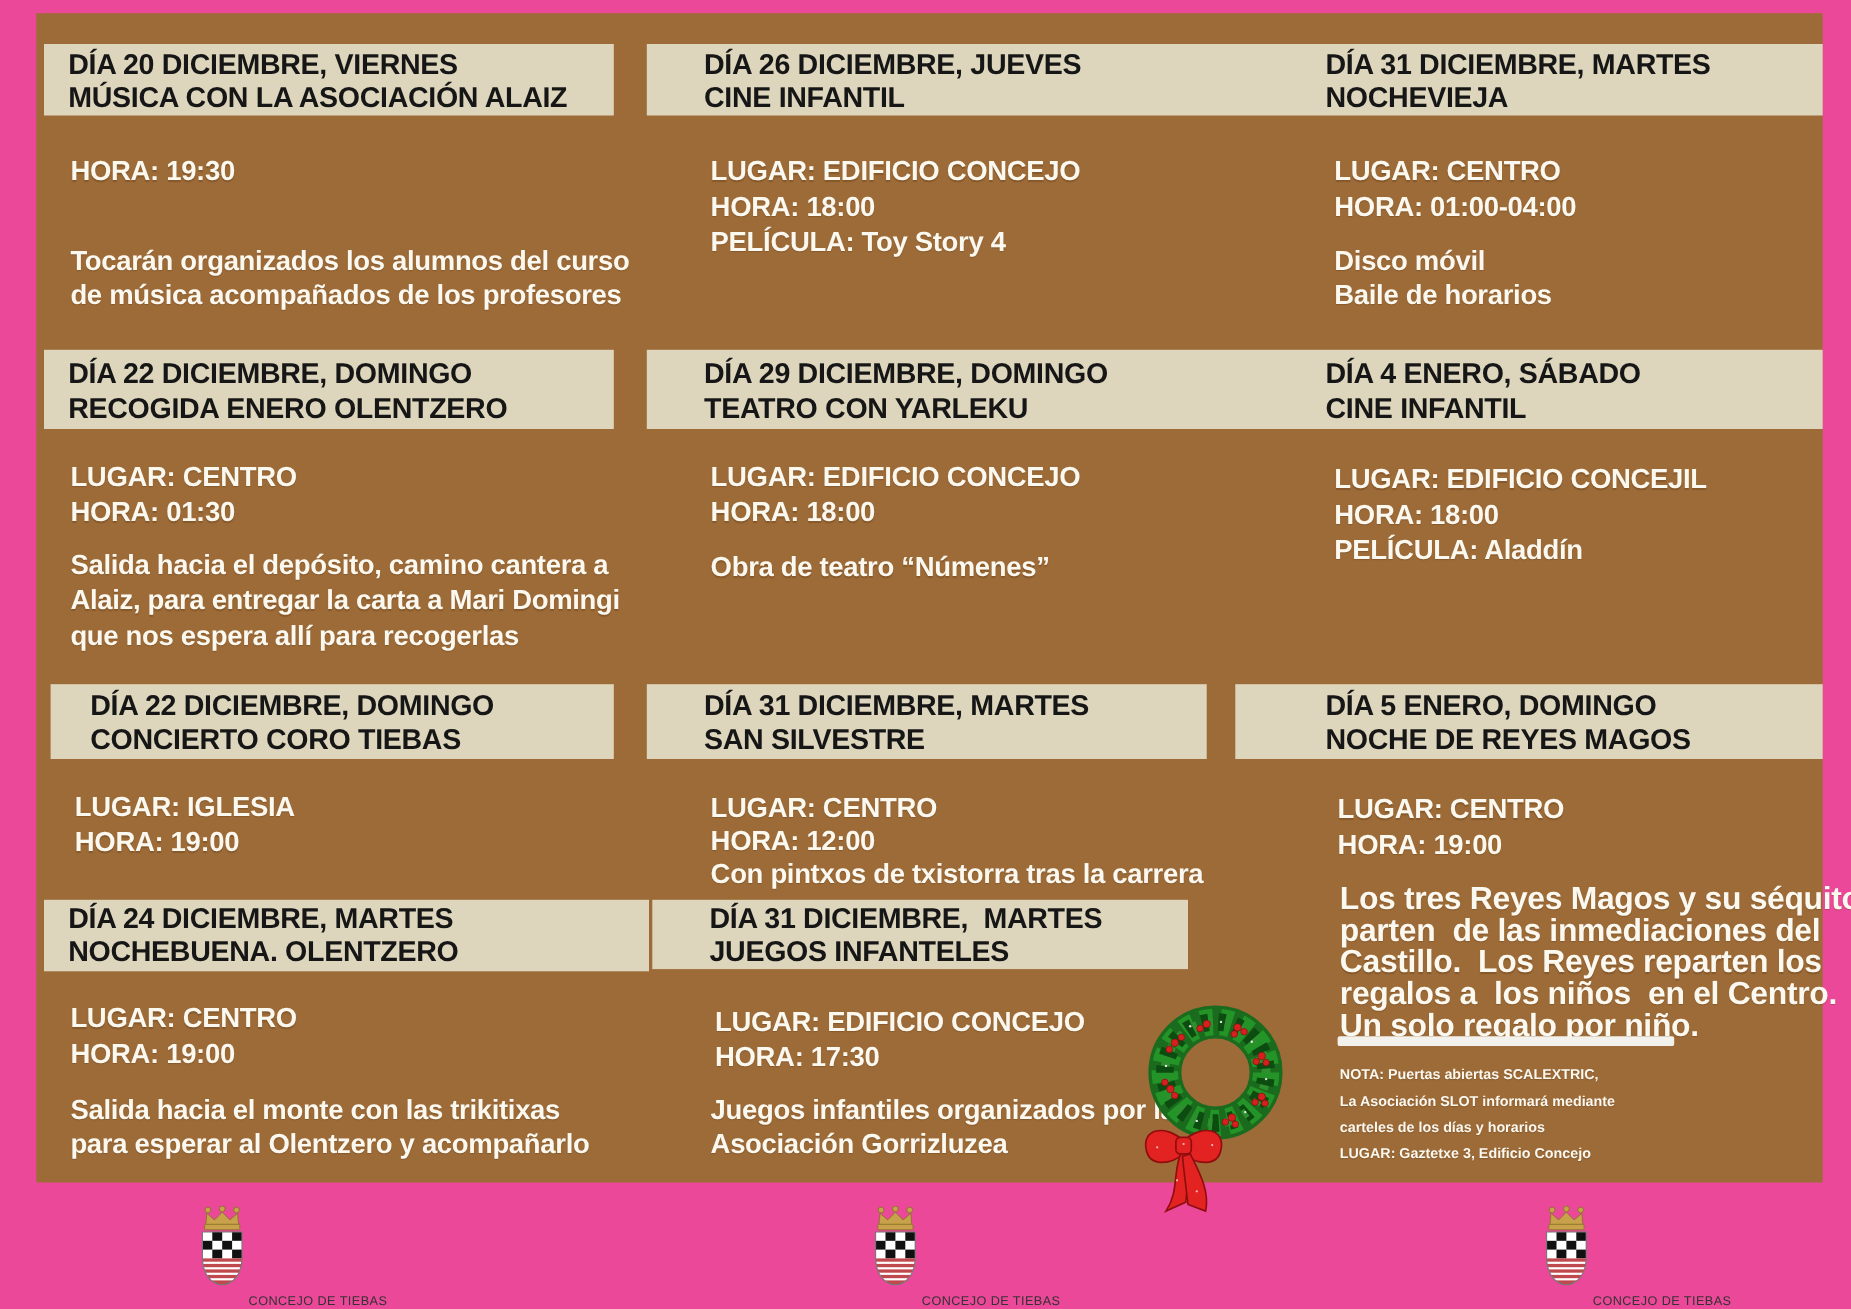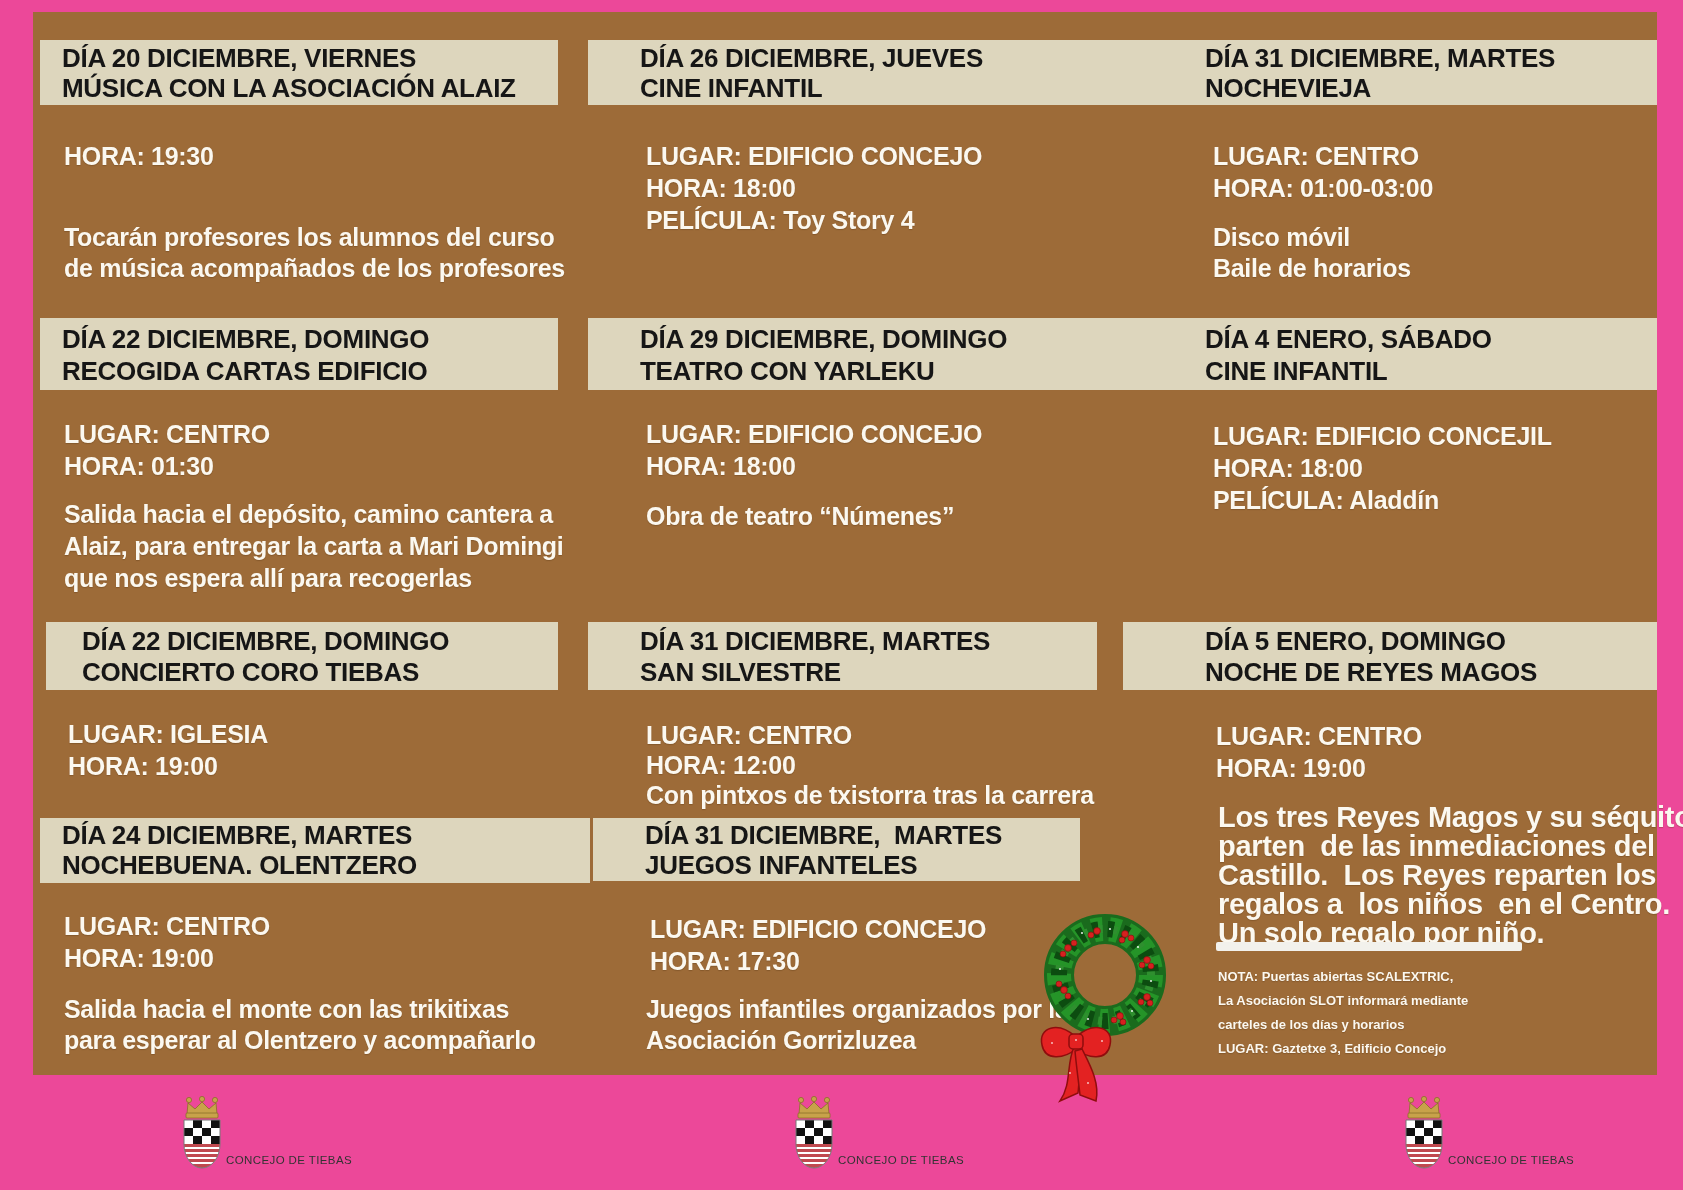--- a/index.html
+++ b/index.html
@@ -8,21 +8,21 @@
   .brown { position:absolute; left:33px; top:12px; width:1624px; height:1063px; background:#9d6b38; }
   .band  { position:absolute; background:#ddd6bd; }
   .title { position:absolute; color:#161616; font-weight:bold; font-size:26px;
            letter-spacing:-0.3px; }
   .txt   { position:absolute; color:#fbf8f0; font-weight:bold; font-size:25px;
            letter-spacing:-0.3px; line-height:32px; text-shadow:0 1px 1px rgba(90,55,20,.35); }
   .ln    { white-space:pre; }
   .bar   { position:absolute; background:#f2f1ec; border-radius:2px; }
   .logo  { position:absolute; }
   .logo-label { position:absolute; font-size:11.5px; font-weight:normal; color:#333333;
-                letter-spacing:0.4px; white-space:pre; }
+                letter-spacing:0.4px; white-space:pre;margin-top:23px; }
   svg { display:block; }
 </style>
 </head>
 <body>
 
 <div class="page">
   <div class="brown"></div>
 
   <div class="band" style="left:40px;top:40px;width:518px;height:65px"></div>
   <div class="band" style="left:588px;top:40px;width:1069px;height:65px"></div>
@@ -36,21 +36,21 @@
 
   <div>
     <div class="title" style="left:62px;top:43px;line-height:30px">
       <div class="ln">DÍA 20 DICIEMBRE, VIERNES</div>
       <div class="ln">MÚSICA CON LA ASOCIACIÓN ALAIZ</div>
     </div>
     <div class="txt" style="left:64px;top:140px">
       <div class="ln">HORA: 19:30</div>
     </div>
     <div class="txt" style="left:64px;top:222px;line-height:31px">
-      <div class="ln">Tocarán profesores los alumnos del curso</div>
+      <div class="ln">Tocarán organizados los alumnos del curso</div>
       <div class="ln">de música acompañados de los profesores</div>
     </div>
   </div>
 
   <div>
     <div class="title" style="left:640px;top:43px;line-height:30px">
       <div class="ln">DÍA 26 DICIEMBRE, JUEVES</div>
       <div class="ln">CINE INFANTIL</div>
     </div>
     <div class="txt" style="left:646px;top:140px">
@@ -60,32 +60,32 @@
     </div>
   </div>
 
   <div>
     <div class="title" style="left:1205px;top:43px;line-height:30px">
       <div class="ln">DÍA 31 DICIEMBRE, MARTES</div>
       <div class="ln">NOCHEVIEJA</div>
     </div>
     <div class="txt" style="left:1213px;top:140px">
       <div class="ln">LUGAR: CENTRO</div>
-      <div class="ln">HORA: 01:00-03:00</div>
+      <div class="ln">HORA: 01:00-04:00</div>
     </div>
     <div class="txt" style="left:1213px;top:222px;line-height:31px">
       <div class="ln">Disco móvil</div>
       <div class="ln">Baile de horarios</div>
     </div>
   </div>
 
   <div>
     <div class="title" style="left:62px;top:323px;line-height:32px">
       <div class="ln">DÍA 22 DICIEMBRE, DOMINGO</div>
-      <div class="ln">RECOGIDA CARTAS EDIFICIO</div>
+      <div class="ln">RECOGIDA ENERO OLENTZERO</div>
     </div>
     <div class="txt" style="left:64px;top:418px">
       <div class="ln">LUGAR: CENTRO</div>
       <div class="ln">HORA: 01:30</div>
     </div>
     <div class="txt" style="left:64px;top:498px">
       <div class="ln">Salida hacia el depósito, camino cantera a</div>
       <div class="ln">Alaiz, para entregar la carta a Mari Domingi</div>
       <div class="ln">que nos espera allí para recogerlas</div>
     </div>

